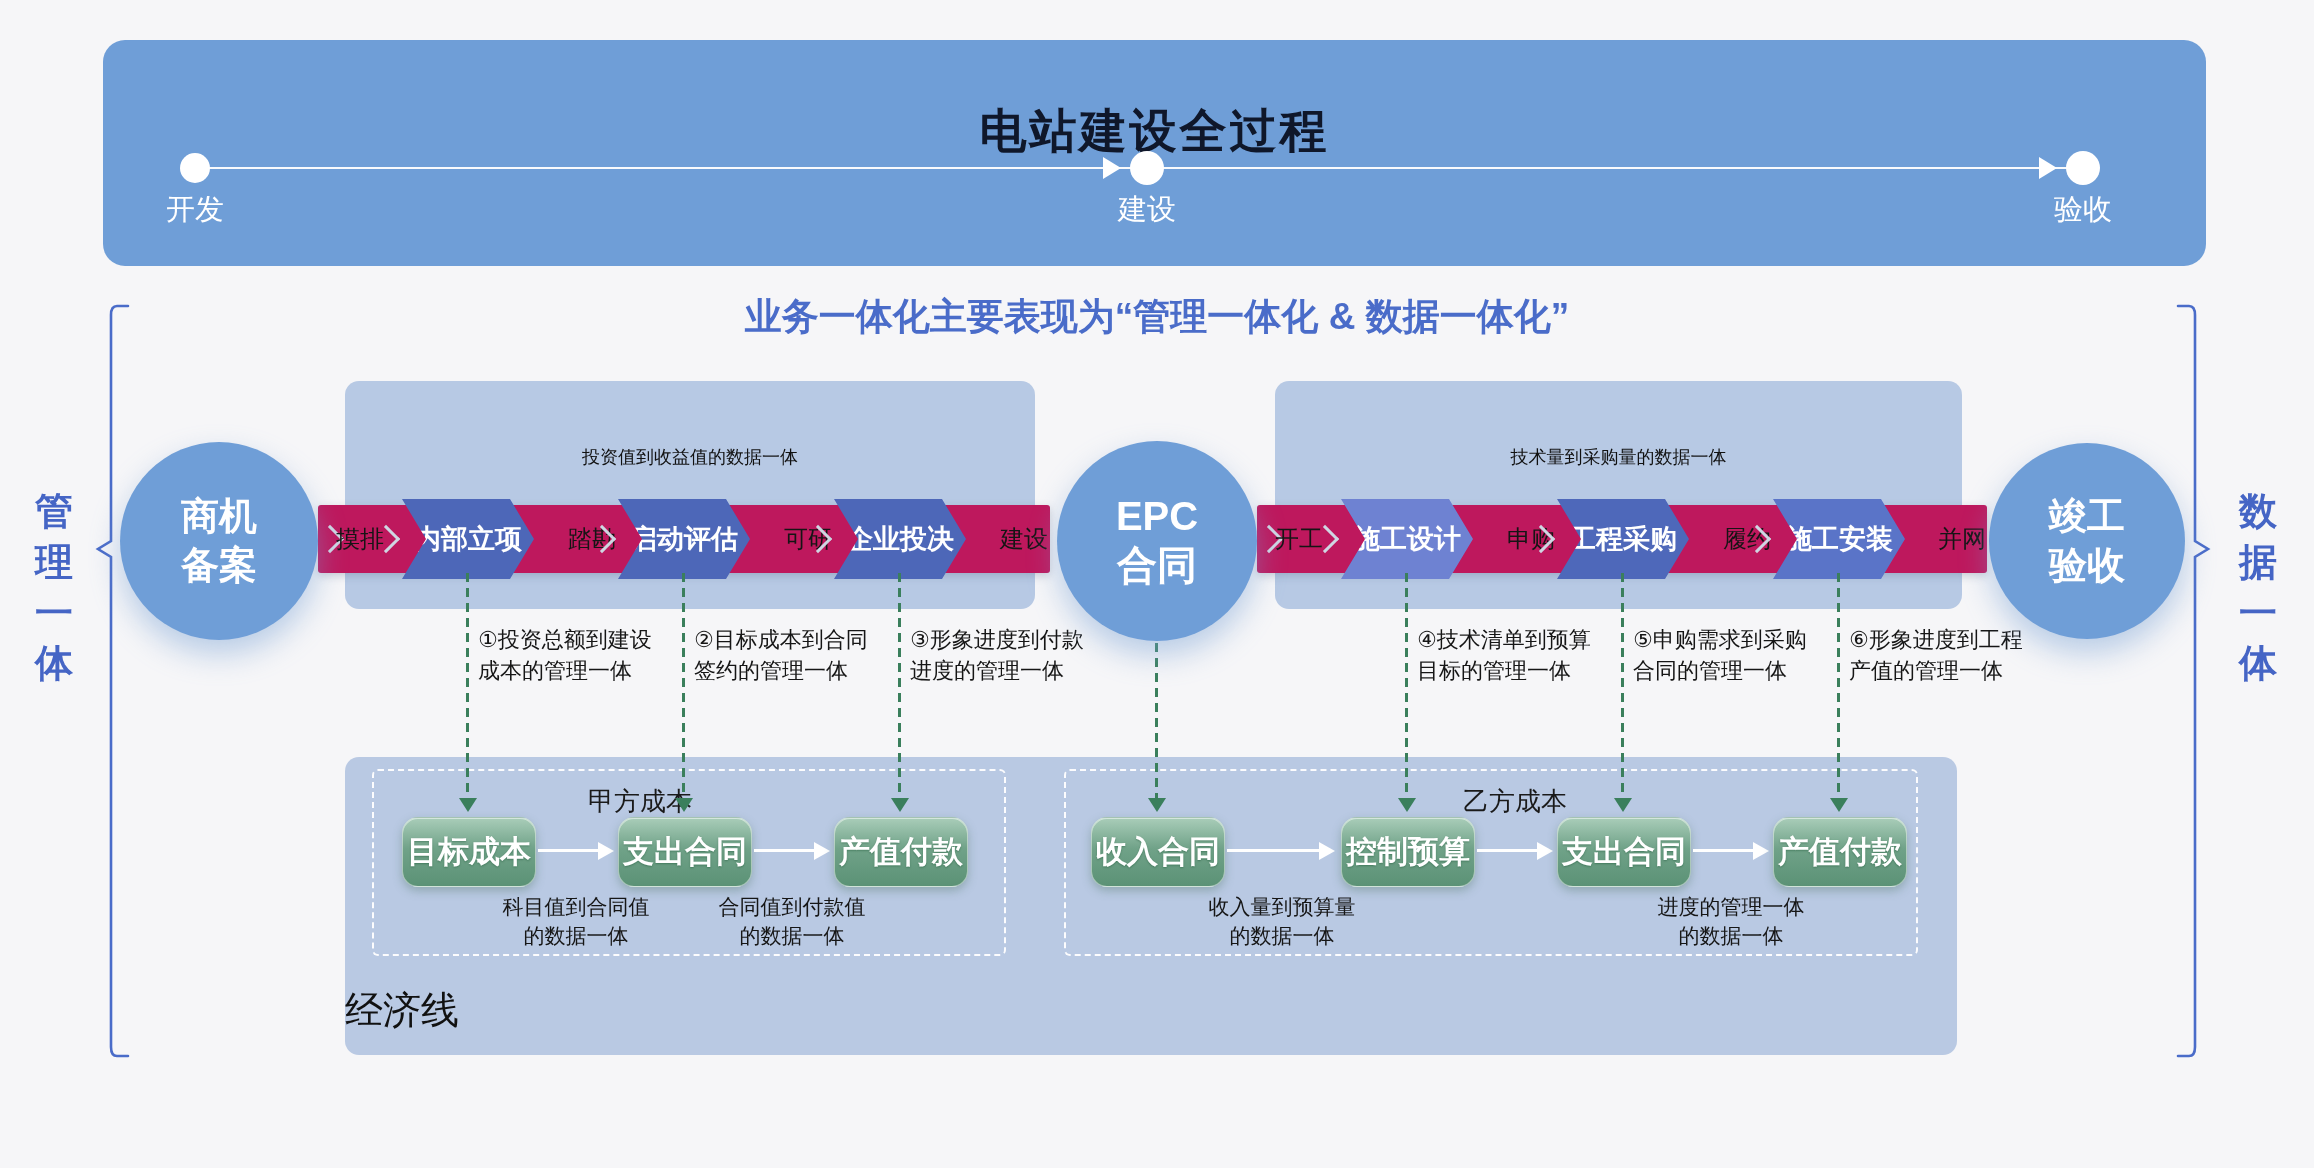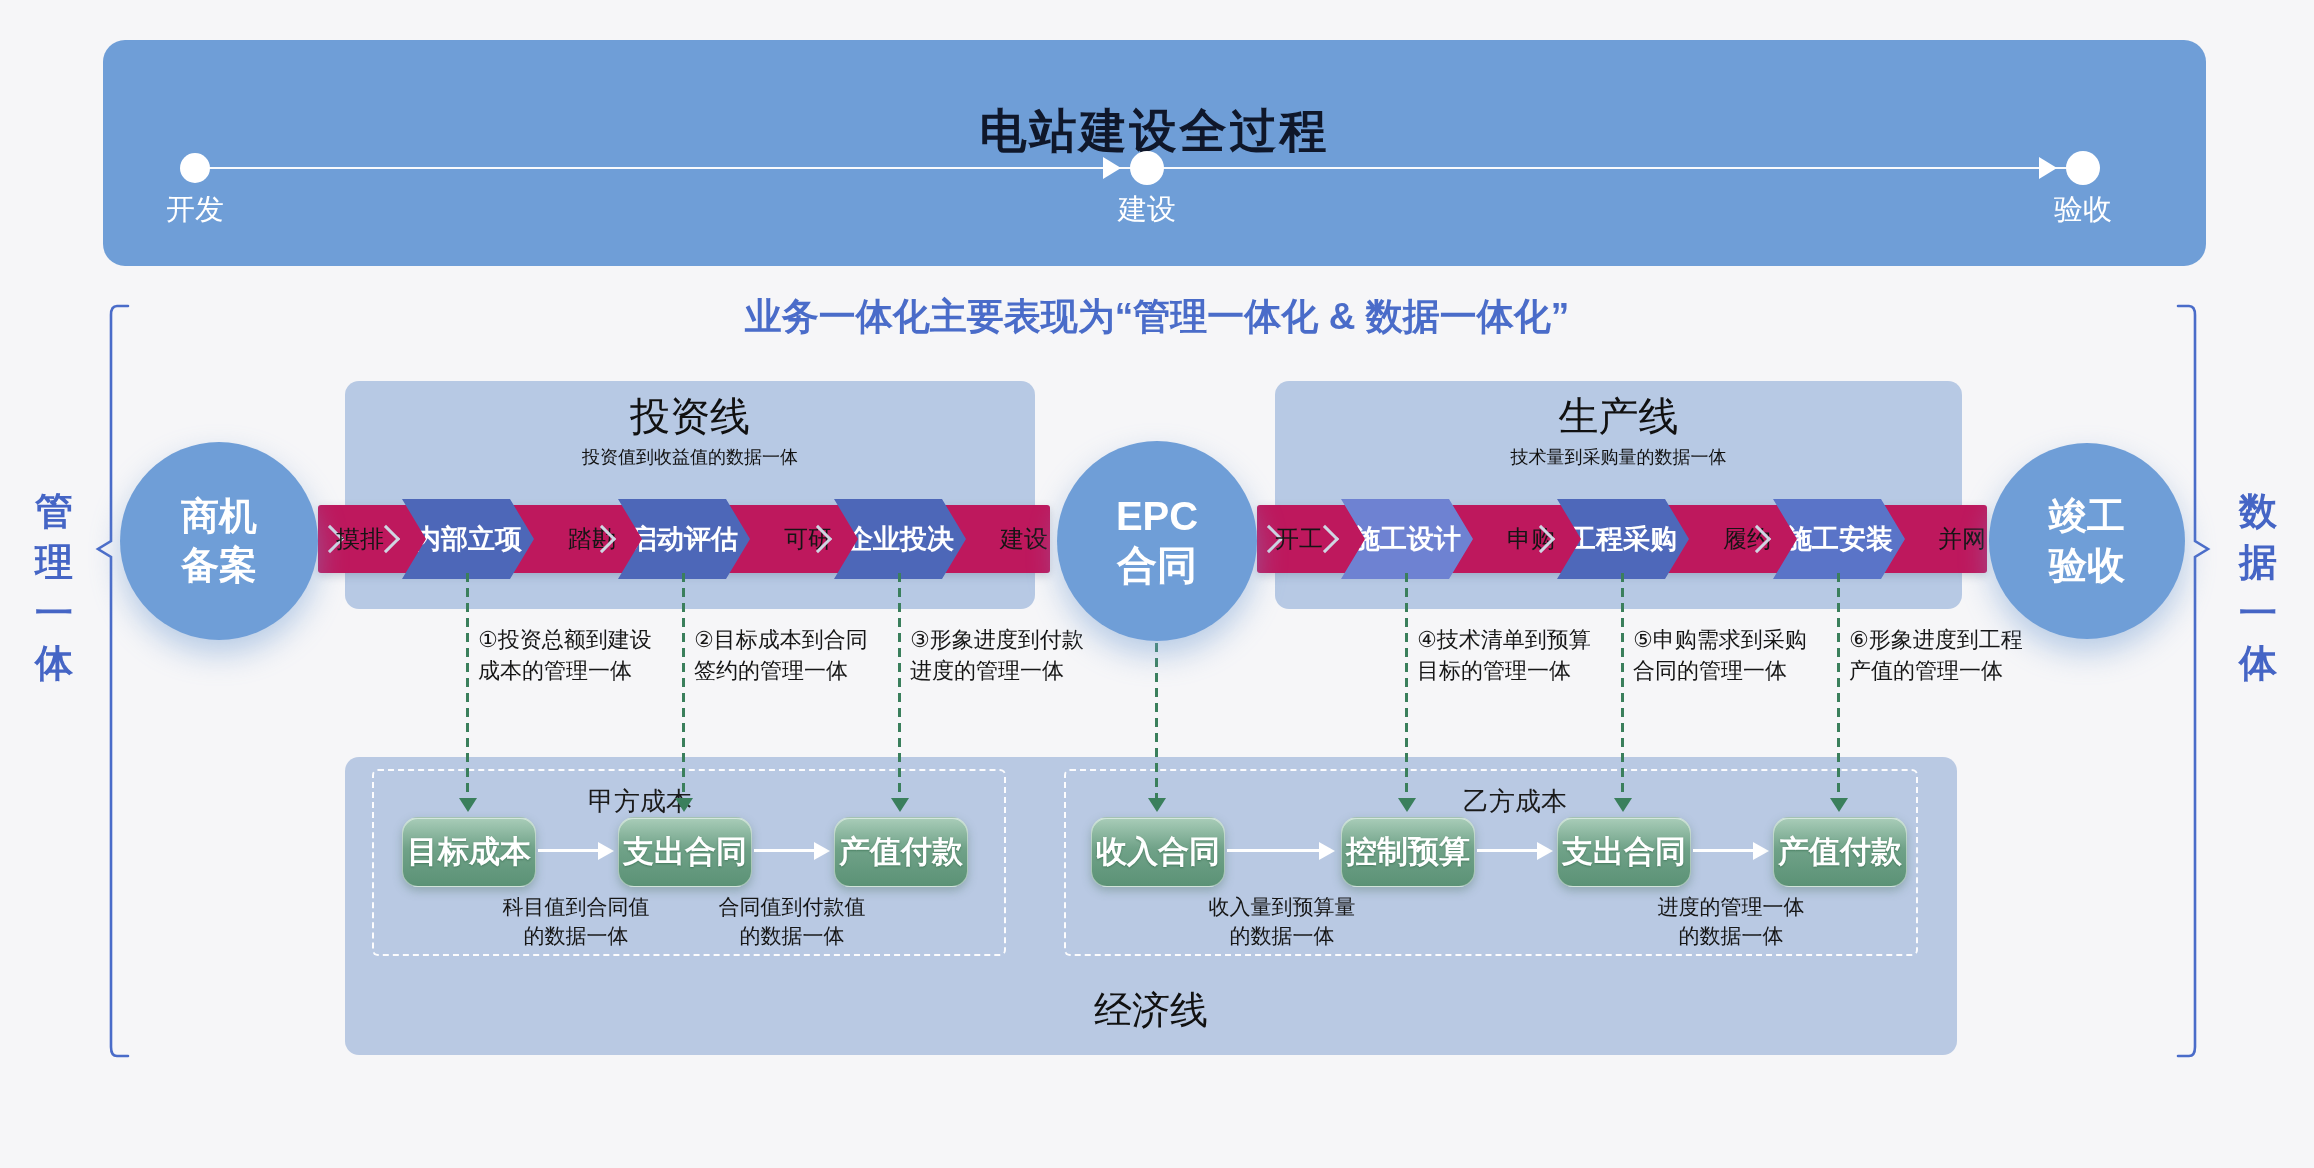--- a/index.html
+++ b/index.html
@@ -56,21 +56,21 @@
   .party-label{top:784px;width:170px;text-align:center;font-size:26px;color:#1a1a1a;}
   .gbox{top:817px;width:132px;height:68px;border-radius:16px;color:#fff;font-size:31px;font-weight:bold;
         background:linear-gradient(180deg,#a9cdb9 0%,#70a288 45%,#5b9276 100%);
         border:1px solid rgba(255,255,255,.45);
         box-shadow:0 4px 10px rgba(70,110,90,.35), inset 0 1px 0 rgba(255,255,255,.5);
         text-shadow:0 1px 2px rgba(0,60,30,.35);z-index:1;}
   .farrow{top:849px;height:3px;background:#fff;z-index:1;}
   .fhead{top:842px;width:0;height:0;border-top:9px solid transparent;border-bottom:9px solid transparent;
          border-left:16px solid #fff;z-index:1;}
   .note{width:224px;text-align:center;font-size:21px;line-height:29px;color:#161616;}
-  .econ-title{left:345px;top:985px;width:1612px;text-align:center;font-size:38px;color:#111;}
+  .econ-title{left:345px;top:985px;width:1612px;text-align:left;font-size:38px;color:#111;}
 </style>
 </head>
 <body>
 
 <div class="stage">
 
   <div class="abs banner">
     <div class="abs banner-title">电站建设全过程</div>
     <div class="abs tl-line" style="left:92px;width:1888px;"></div>
     <div class="abs tl-dot" style="left:77px;top:113px;width:30px;height:30px;"></div>
@@ -93,25 +93,23 @@
   <div class="abs side-ch" style="left:26px;top:486px;">管</div>
   <div class="abs side-ch" style="left:26px;top:537px;">理</div>
   <div class="abs side-ch" style="left:26px;top:588px;">一</div>
   <div class="abs side-ch" style="left:26px;top:638px;">体</div>
   <div class="abs side-ch" style="left:2230px;top:486px;">数</div>
   <div class="abs side-ch" style="left:2230px;top:537px;">据</div>
   <div class="abs side-ch" style="left:2230px;top:588px;">一</div>
   <div class="abs side-ch" style="left:2230px;top:638px;">体</div>
 
   <div class="abs panel" style="left:345px;top:381px;width:690px;height:228px;">
-    <div class="abs panel-title">投资线</div>
     <div class="abs panel-sub">投资值到收益值的数据一体</div>
   </div>
   <div class="abs panel" style="left:1275px;top:381px;width:687px;height:228px;">
-    <div class="abs panel-title">生产线</div>
     <div class="abs panel-sub">技术量到采购量的数据一体</div>
   </div>
 
   <div class="abs band" style="left:318px;width:732px;">
     <span class="abs sep" style="left:2px;"></span>
     <div class="abs stepw ctr" style="left:0;width:84px;">摸排</div>
     <span class="abs sep" style="left:58px;"></span>
     <div class="abs stepb ctr" style="left:84px;width:132px;background:#4d67b8;">内部立项</div>
     <div class="abs stepw ctr" style="left:216px;width:84px;padding-left:16px;">踏勘</div>
     <span class="abs sep" style="left:274px;"></span>

